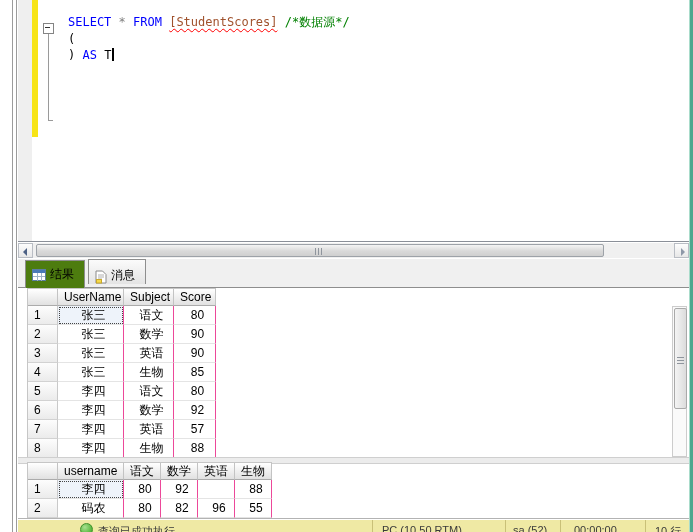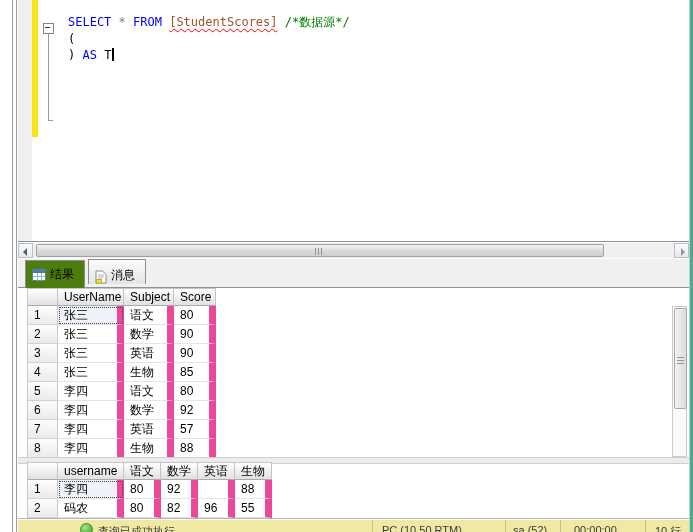--- a/index.html
+++ b/index.html
@@ -49,22 +49,22 @@
        border:1px solid #8e8e8e;border-bottom:none;align-items:flex-end;}
   
   .results-pane{position:absolute;left:18px;top:288px;width:671px;height:230px;background:#fff;}
   .grid{position:absolute;left:9px;border-left:1px solid #c6c6c6;border-top:1px solid #c6c6c6;}
   .grid-row{display:flex;}
   .hcell,.numcell,.cell{box-sizing:border-box;font-size:12px;color:#000;padding-left:6px;overflow:hidden;}
   .hcell{height:17px;line-height:16px;background:linear-gradient(#ffffff,#ededed 60%,#e1e1e1);
          border-right:1px solid #c3c3c3;border-bottom:1px solid #ababab;}
   .numcell{height:19px;line-height:18px;background:linear-gradient(#fdfdfd,#ebebeb);
          border-right:1px solid #c9c9c9;border-bottom:1px solid #d2d2d2;}
-  .cell{height:19px;line-height:18px;background:#fff;border-right:7px solid #ec4899;
-         border-bottom:1px solid #e4e4e4;}
+  .cell{height:19px;line-height:18px;background:#fff;border-right:1px solid #ec4899;
+         border-bottom:1px solid #e4e4e4;text-align:center;}
   .sel{background:#eef3fa;outline:1px dotted #444;outline-offset:-2px;}
   .w-num{width:30px;} .w-user{width:66px;} .w-subj{width:50px;} .w-score{width:42px;} .w-s{width:37px;}
   .vscroll{position:absolute;left:654px;top:18px;width:15px;height:151px;background:#fafafa;
            border:1px solid #cccccc;box-sizing:border-box;}
   .vs-thumb{position:absolute;left:1px;top:1px;width:11px;height:99px;border-radius:2px;
            background:linear-gradient(90deg,#f4f4f4,#dcdcdc);border:1px solid #a9a9a9;}
   .vs-thumb::after{content:"";position:absolute;top:50%;left:2px;margin-top:-4px;width:7px;height:9px;
            background:repeating-linear-gradient(0deg,#8f959d 0 1px,transparent 1px 3px);}
   .splitter{position:absolute;left:0;top:169px;width:671px;height:5px;background:#ececec;
            border-top:1px solid #cfcfcf;border-bottom:1px solid #cfcfcf;box-sizing:content-box;}

